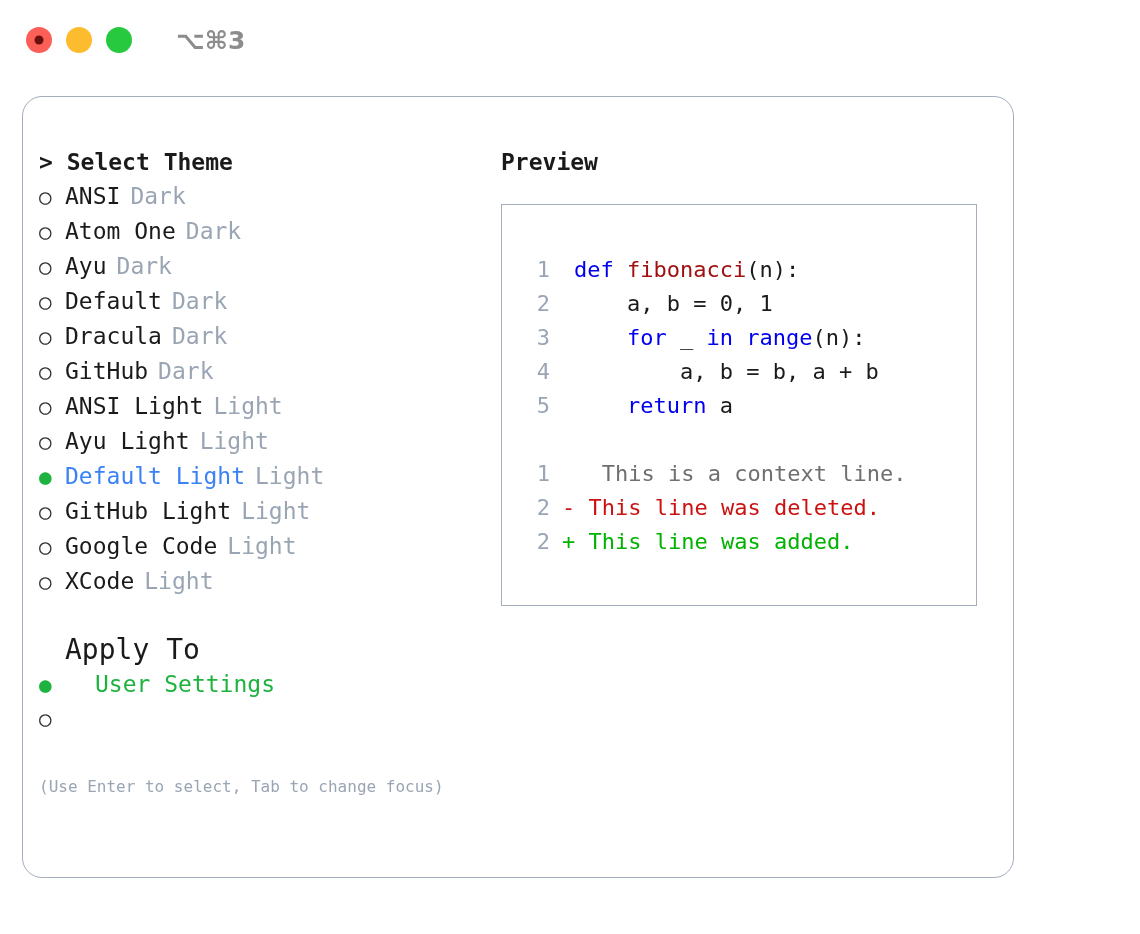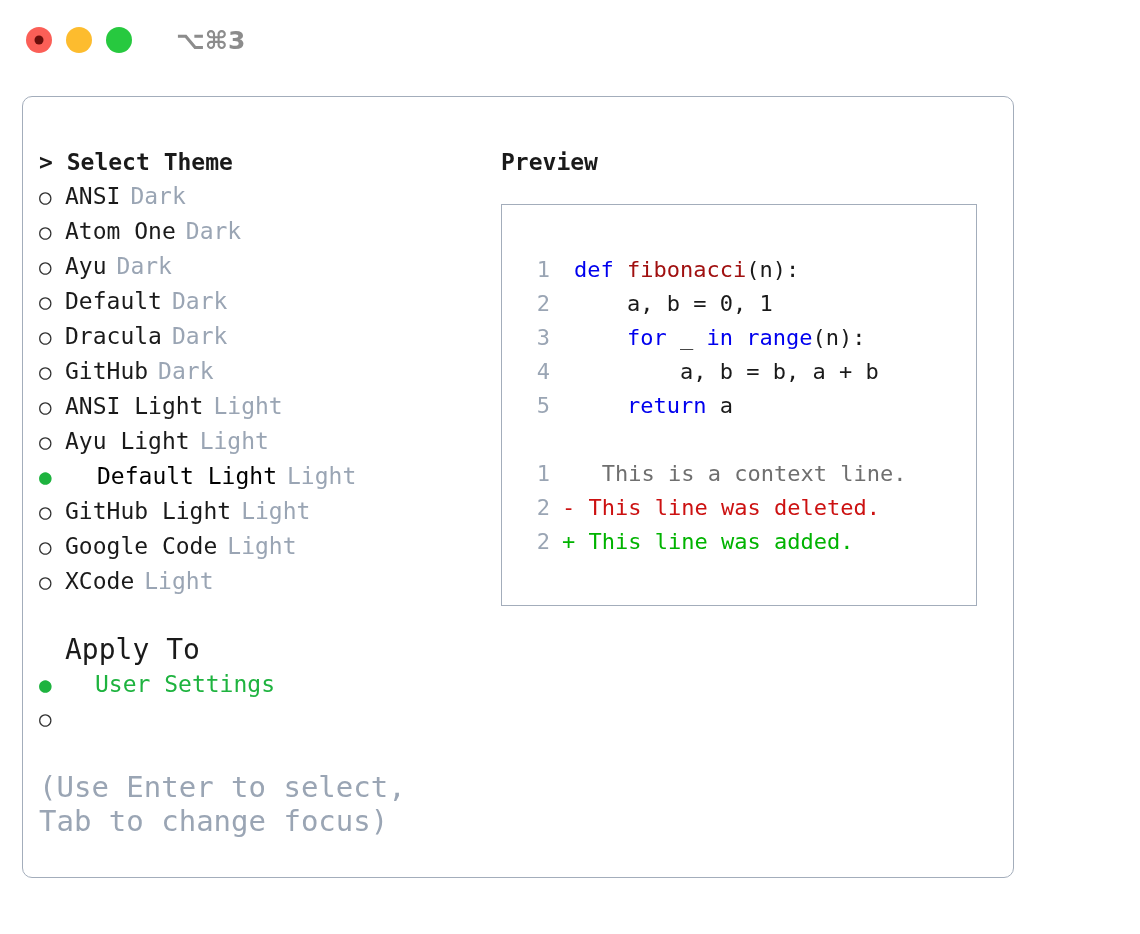--- a/index.html
+++ b/index.html
@@ -67,21 +67,21 @@
   }
 
   
   .frame {
     position: absolute;
     left: 22px;
     top: 96px;
     width: 992px;
     height: 782px;
     border: 1.5px solid #a3adbb;
-    border-radius: 10px;
+    border-radius: 20px;
     box-sizing: border-box;
     background: #ffffff;
   }
 
   .frame-inner {
     position: absolute;
     left: 0; top: 0;
     width: 100%;
     height: 100%;
   }
@@ -111,21 +111,21 @@
   }
   .bullet {
     width: 26px;
     flex: 0 0 26px;
     font-size: 21px;
     color: #333333;
     line-height: 34px;
   }
   .bullet.sel { color: #1eb33f; }
   .theme-name { color: #1a1a1a; }
-  .theme-row.selected .theme-name { color: #000000; margin-left: 32px; }
+  .theme-row.selected .theme-name { color: #3b82f6; }
   .theme-tag {
     color: #9aa5b4;
     margin-left: 10px;
   }
   .theme-row.selected .theme-tag { color: #9aa5b4; }
 
   .section-gap { height: 34px; }
 
   .apply-header {
     font-size: 28px;
@@ -140,21 +140,21 @@
     align-items: baseline;
     line-height: 34px;
     font-size: 23px;
     white-space: pre;
   }
   .apply-row .apply-name { color: #333333; }
   .apply-row.selected .apply-name { color: #1eb33f; margin-left: 30px; }
 
   .hint {
     margin-top: 34px;
-    font-size: 29px;
+    font-size: 16px;
     color: #9aa5b4;
     line-height: 34px;
     width: 410px;
     white-space: pre-wrap;
   }
 
   
   .right-col {
     position: absolute;
     left: 478px;

